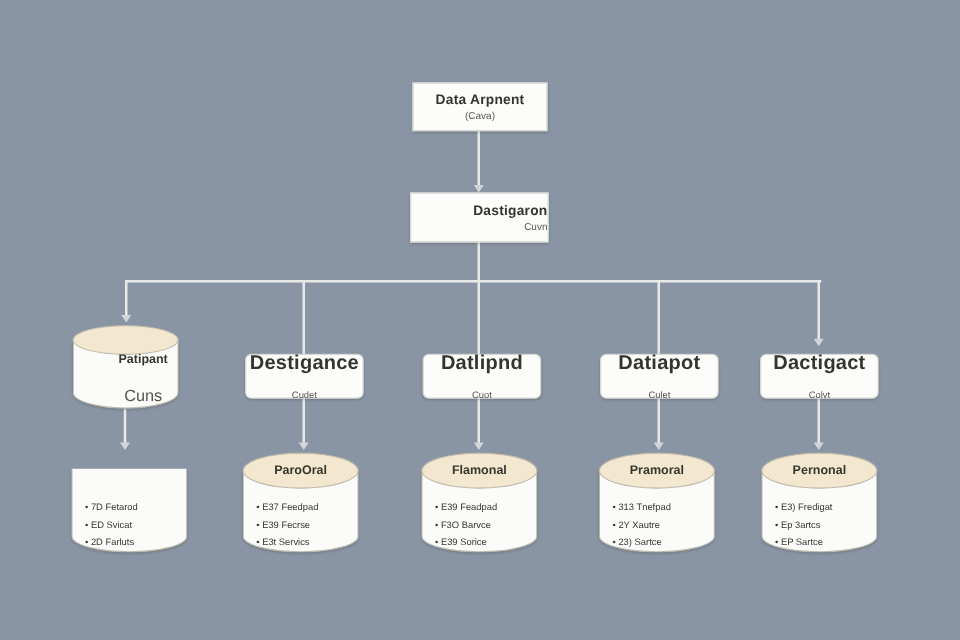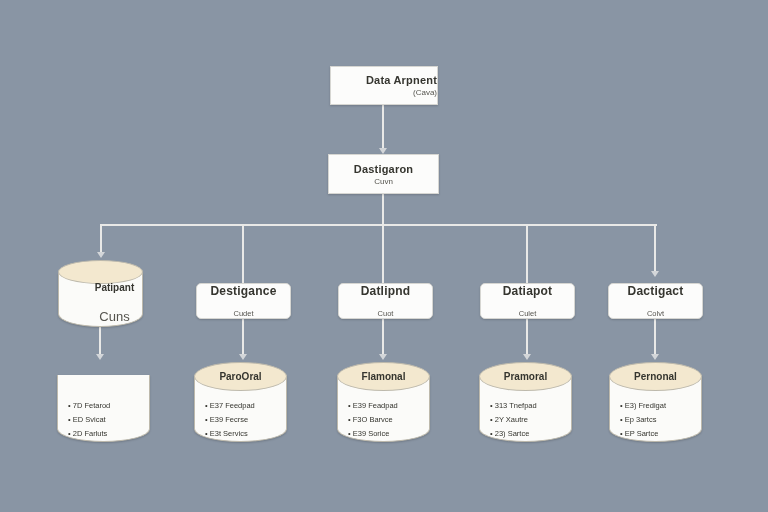--- a/index.html
+++ b/index.html
@@ -12,21 +12,21 @@
   
   .node {
     position:absolute; background:#fcfcfb; border:1px solid #d6d6d2;
     box-shadow:0 1px 2px rgba(0,0,0,.18);
     display:flex; flex-direction:column; align-items:center; justify-content:center;
     text-align:center;
   }
   .node.r2 { border-radius:5px; }
   .node .title { font-weight:700; font-size:11px; letter-spacing:.2px; }
   .node .subtitle { font-size:8px; color:#55544e; margin-top:2px; }
-  .node.small .title { font-size:12px; }
+  .node.small .title { font-size:16px; }
   .node.small .subtitle { font-size:7.5px; margin-top:11px; }
   
   .cyl { position:absolute; }
   .cyl .cyl-body {
     position:absolute; left:0; right:0; top:13px; bottom:0;
     background:#fbfbf9; border:1px solid #bdb9ac; border-top:none;
     border-radius:0 0 50% 50% / 0 0 13px 13px;
     box-shadow:0 1px 2px rgba(0,0,0,.18);
   }
   .cyl .cyl-top {
@@ -80,25 +80,25 @@
   <div class="arrow" style="left:96px;  top:354px;"></div>
   <div class="vline" style="left:242px; top:318px; height:37px;"></div>
   <div class="arrow" style="left:239px; top:354px;"></div>
   <div class="vline" style="left:382px; top:318px; height:37px;"></div>
   <div class="arrow" style="left:379px; top:354px;"></div>
   <div class="vline" style="left:526px; top:318px; height:37px;"></div>
   <div class="arrow" style="left:523px; top:354px;"></div>
   <div class="vline" style="left:654px; top:318px; height:37px;"></div>
   <div class="arrow" style="left:651px; top:354px;"></div>
 
-  <div class="node" style="left:330px; top:66px; width:106px; height:37px;align-items:flex-end;">
+  <div class="node" style="left:330px; top:66px; width:106px; height:37px;">
     <span class="title">Data Arpnent</span>
     <span class="subtitle">(Cava)</span>
   </div>
-  <div class="node" style="left:328px; top:154px; width:109px; height:38px;">
+  <div class="node" style="left:328px; top:154px; width:109px; height:38px;align-items:flex-end;">
     <span class="title">Dastigaron</span>
     <span class="subtitle">Cuvn</span>
   </div>
 
   <div class="cyl" style="left:58px; top:260px; width:85px; height:67px;">
     <div class="cyl-body"></div>
     <div class="cyl-top" style="height:22px;"></div>
     <div class="cyl-center">
       <span class="title">Patipant</span>
       <span class="subtitle">Cuns</span>

